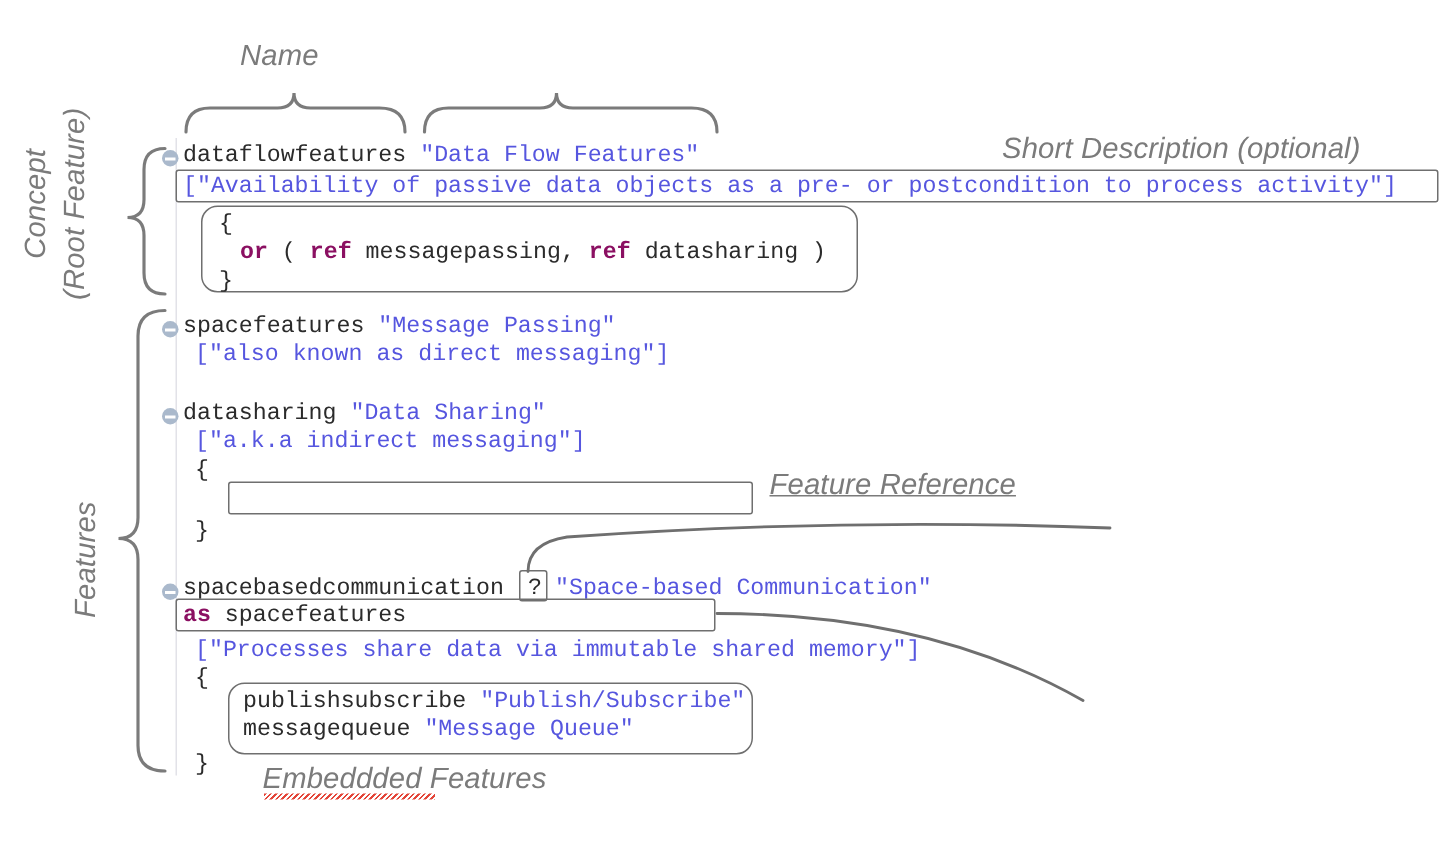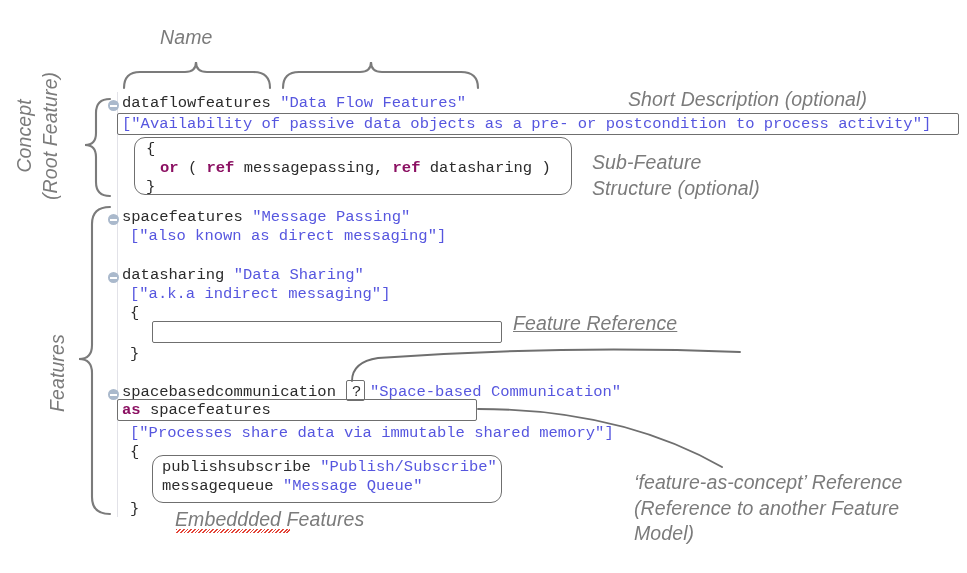--- a/index.html
+++ b/index.html
@@ -123,27 +123,22 @@
       <path d="M352,381 Q352,362 378,358 Q560,345 740,352"></path>
 
       <path d="M478,409 Q620,409 722,467"></path>
 
     </g>
   </svg>
 
   <div class="guideline" style="left:117px; top:92px; height:425px;"></div>
 
   <div class="anno" style="left:160px; top:26px;">Name</div>
-  <div class="anno" style="left:628px; top:88px;">Short Description (optional)</div>
-  <div class="anno multi" style="left:592px; top:150px;">Sub-Feature
-Structure (optional)</div>
+  <div class="anno" style="left:668px; top:88px;">Short Description (optional)</div>
   <div class="anno" style="left:513px; top:312px;text-decoration:underline;">Feature Reference</div>
-  <div class="anno multi" style="left:634px; top:470px;">‘feature-as-concept’ Reference
-(Reference to another Feature
-Model)</div>
   <div class="anno" style="left:175px; top:508px;">Embeddded Features</div>
   <div class="squiggle" style="left:176px; top:529px; width:114px;"></div>
 
   <div class="anno multi vertical-cc" style="left:12px; top:200px; text-align:center;">Concept
 (Root Feature)</div>
   <div class="anno vertical-cc" style="left:46px; top:412px;">Features</div>
 
   <div class="fold" style="left:108px; top:100px;"></div>
   <div class="code" style="left:122px; top:94px;"><span>dataflowfeatures</span><span class="punct"> </span><span class="str">"Data Flow Features"</span></div>
 

